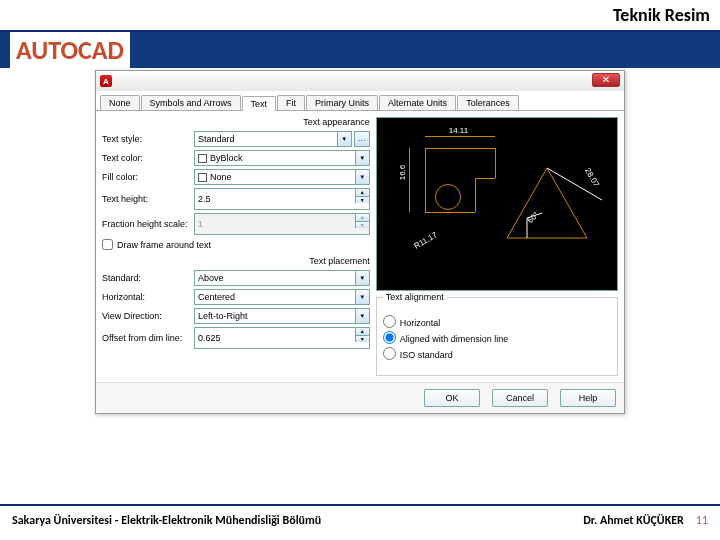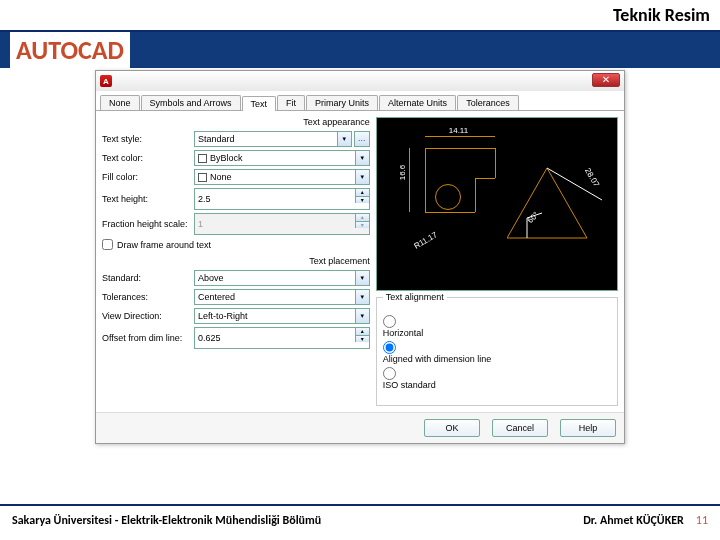--- a/index.html
+++ b/index.html
@@ -31,21 +31,21 @@
   .spin { flex: 1; height: 16px; border: 1px solid #7a9; background: #fff; display: flex; align-items: center; padding: 10px 3px; position: relative; font-size: 9px; }
   .spin .arrs { position: absolute; right: 0; top: 0; width: 14px; height: 14px; display: flex; flex-direction: column; }
   .spin .arrs div { flex: 1; border-left: 1px solid #7a9; border-bottom: 1px solid #7a9; background: linear-gradient(#f3f8ff,#d0e4f5); font-size: 6px; text-align: center; line-height: 6px; }
   .spin .arrs div:last-child { border-bottom: none; }
   .spin.dis { background: #f2f2f2; color: #999; }
   .chk { display: flex; align-items: center; font-size: 9px; margin: 4px 0; }
   .chk input { width: 11px; height: 11px; margin-right: 4px; }
   .preview { width: 100%; height: 174px; border: 1px solid #7a9; background: #000; position: relative; }
   .fset { border: 1px solid #ccc; margin-top: 6px; padding: 4px 6px 12px 6px; }
   .fset .leg { position: relative; top: -10px; background: #fff; padding: 0 3px; font-size: 9px; display: inline-block; }
-  .radio { display: flex; align-items: flex-start; font-size: 9px; margin: 3px 0; flex-direction: column; }
+  .radio { display: flex; align-items: flex-end; font-size: 9px; margin: 3px 0; }
   .radio input { margin-right: 4px; }
   .btnrow { display: flex; justify-content: flex-end; gap: 12px; padding: 6px 8px; border-top: 1px solid #ddd; background: #f6f6f6; }
   .btn { min-width: 56px; height: 18px; border: 1px solid #7a9; background: linear-gradient(#fdfdfd,#e8f0f8); border-radius: 2px; font-size: 9px; text-align: center; line-height: 16px; cursor: pointer; }
   .footer { border-top: 2px solid #0a2a6b; height: 30px; display: flex; align-items: center; padding: 0 12px; font-size: 12px; font-weight: bold; }
   .footer .left { flex: 1; }
   .footer .page { color: #b55; font-weight: normal; margin-left: 12px; font-size: 12px; }
   
   .pv-line { position: absolute; background: #c80; }
   .pv-text { position: absolute; color: #fff; font-size: 8px; }
   .pv-circle { position: absolute; border: 1px solid #c80; border-radius: 50%; }
@@ -150,21 +150,21 @@
           <label>Standard:</label>
           <div class="ctrl">
             <div class="drop">
               <span>Above</span>
               <div class="arr">▾</div>
             </div>
           </div>
         </div>
 
         <div class="row">
-          <label>Tolerances:</label>
+          <label>Horizontal:</label>
           <div class="ctrl">
             <div class="drop">
               <span>Centered</span>
               <div class="arr">▾</div>
             </div>
           </div>
         </div>
 
         <div class="row">
           <label>View Direction:</label>

